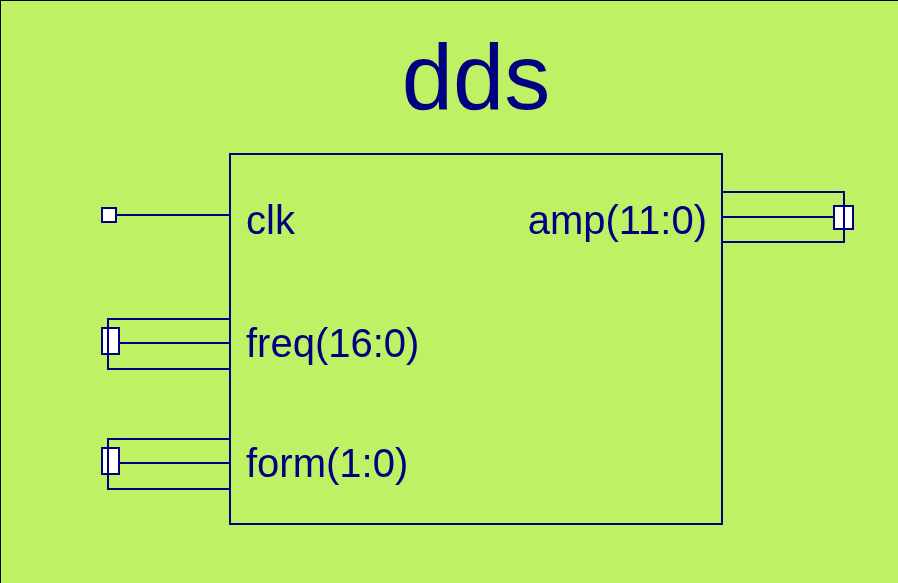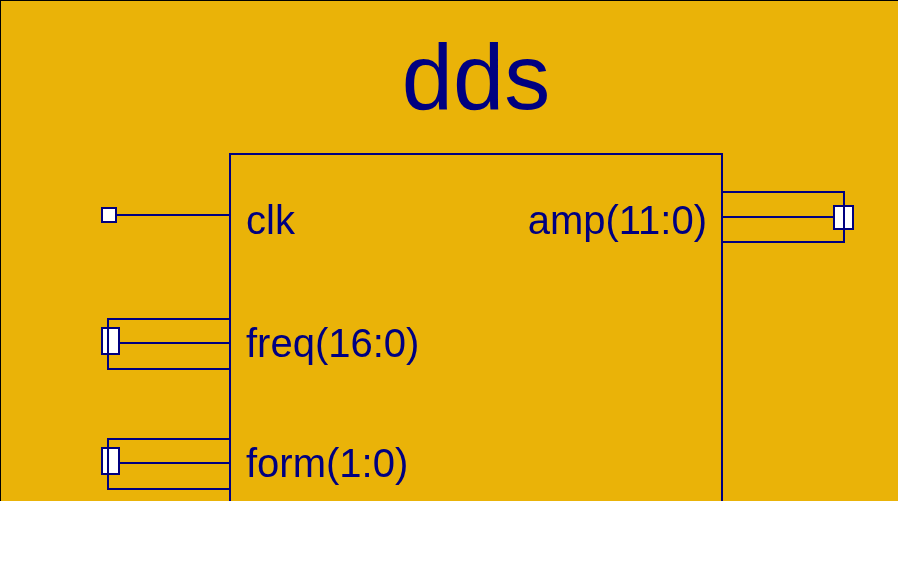--- a/index.html
+++ b/index.html
@@ -8,22 +8,22 @@
     padding: 0;
     background: #ffffff;
   }
   body {
     font-family: "Liberation Sans", sans-serif;
   }
 
   #canvas {
     position: relative;
     width: 898px;
-    height: 501px;
-    background: #eab308;
+    height: 583px;
+    background: #bef264;
     overflow: hidden;
     box-sizing: border-box;
     border-top: 1px solid #000000;
     border-left: 1px solid #000000;
   }
 
   #schematic-svg {
     position: absolute;
     left: 0;
     top: 0;

